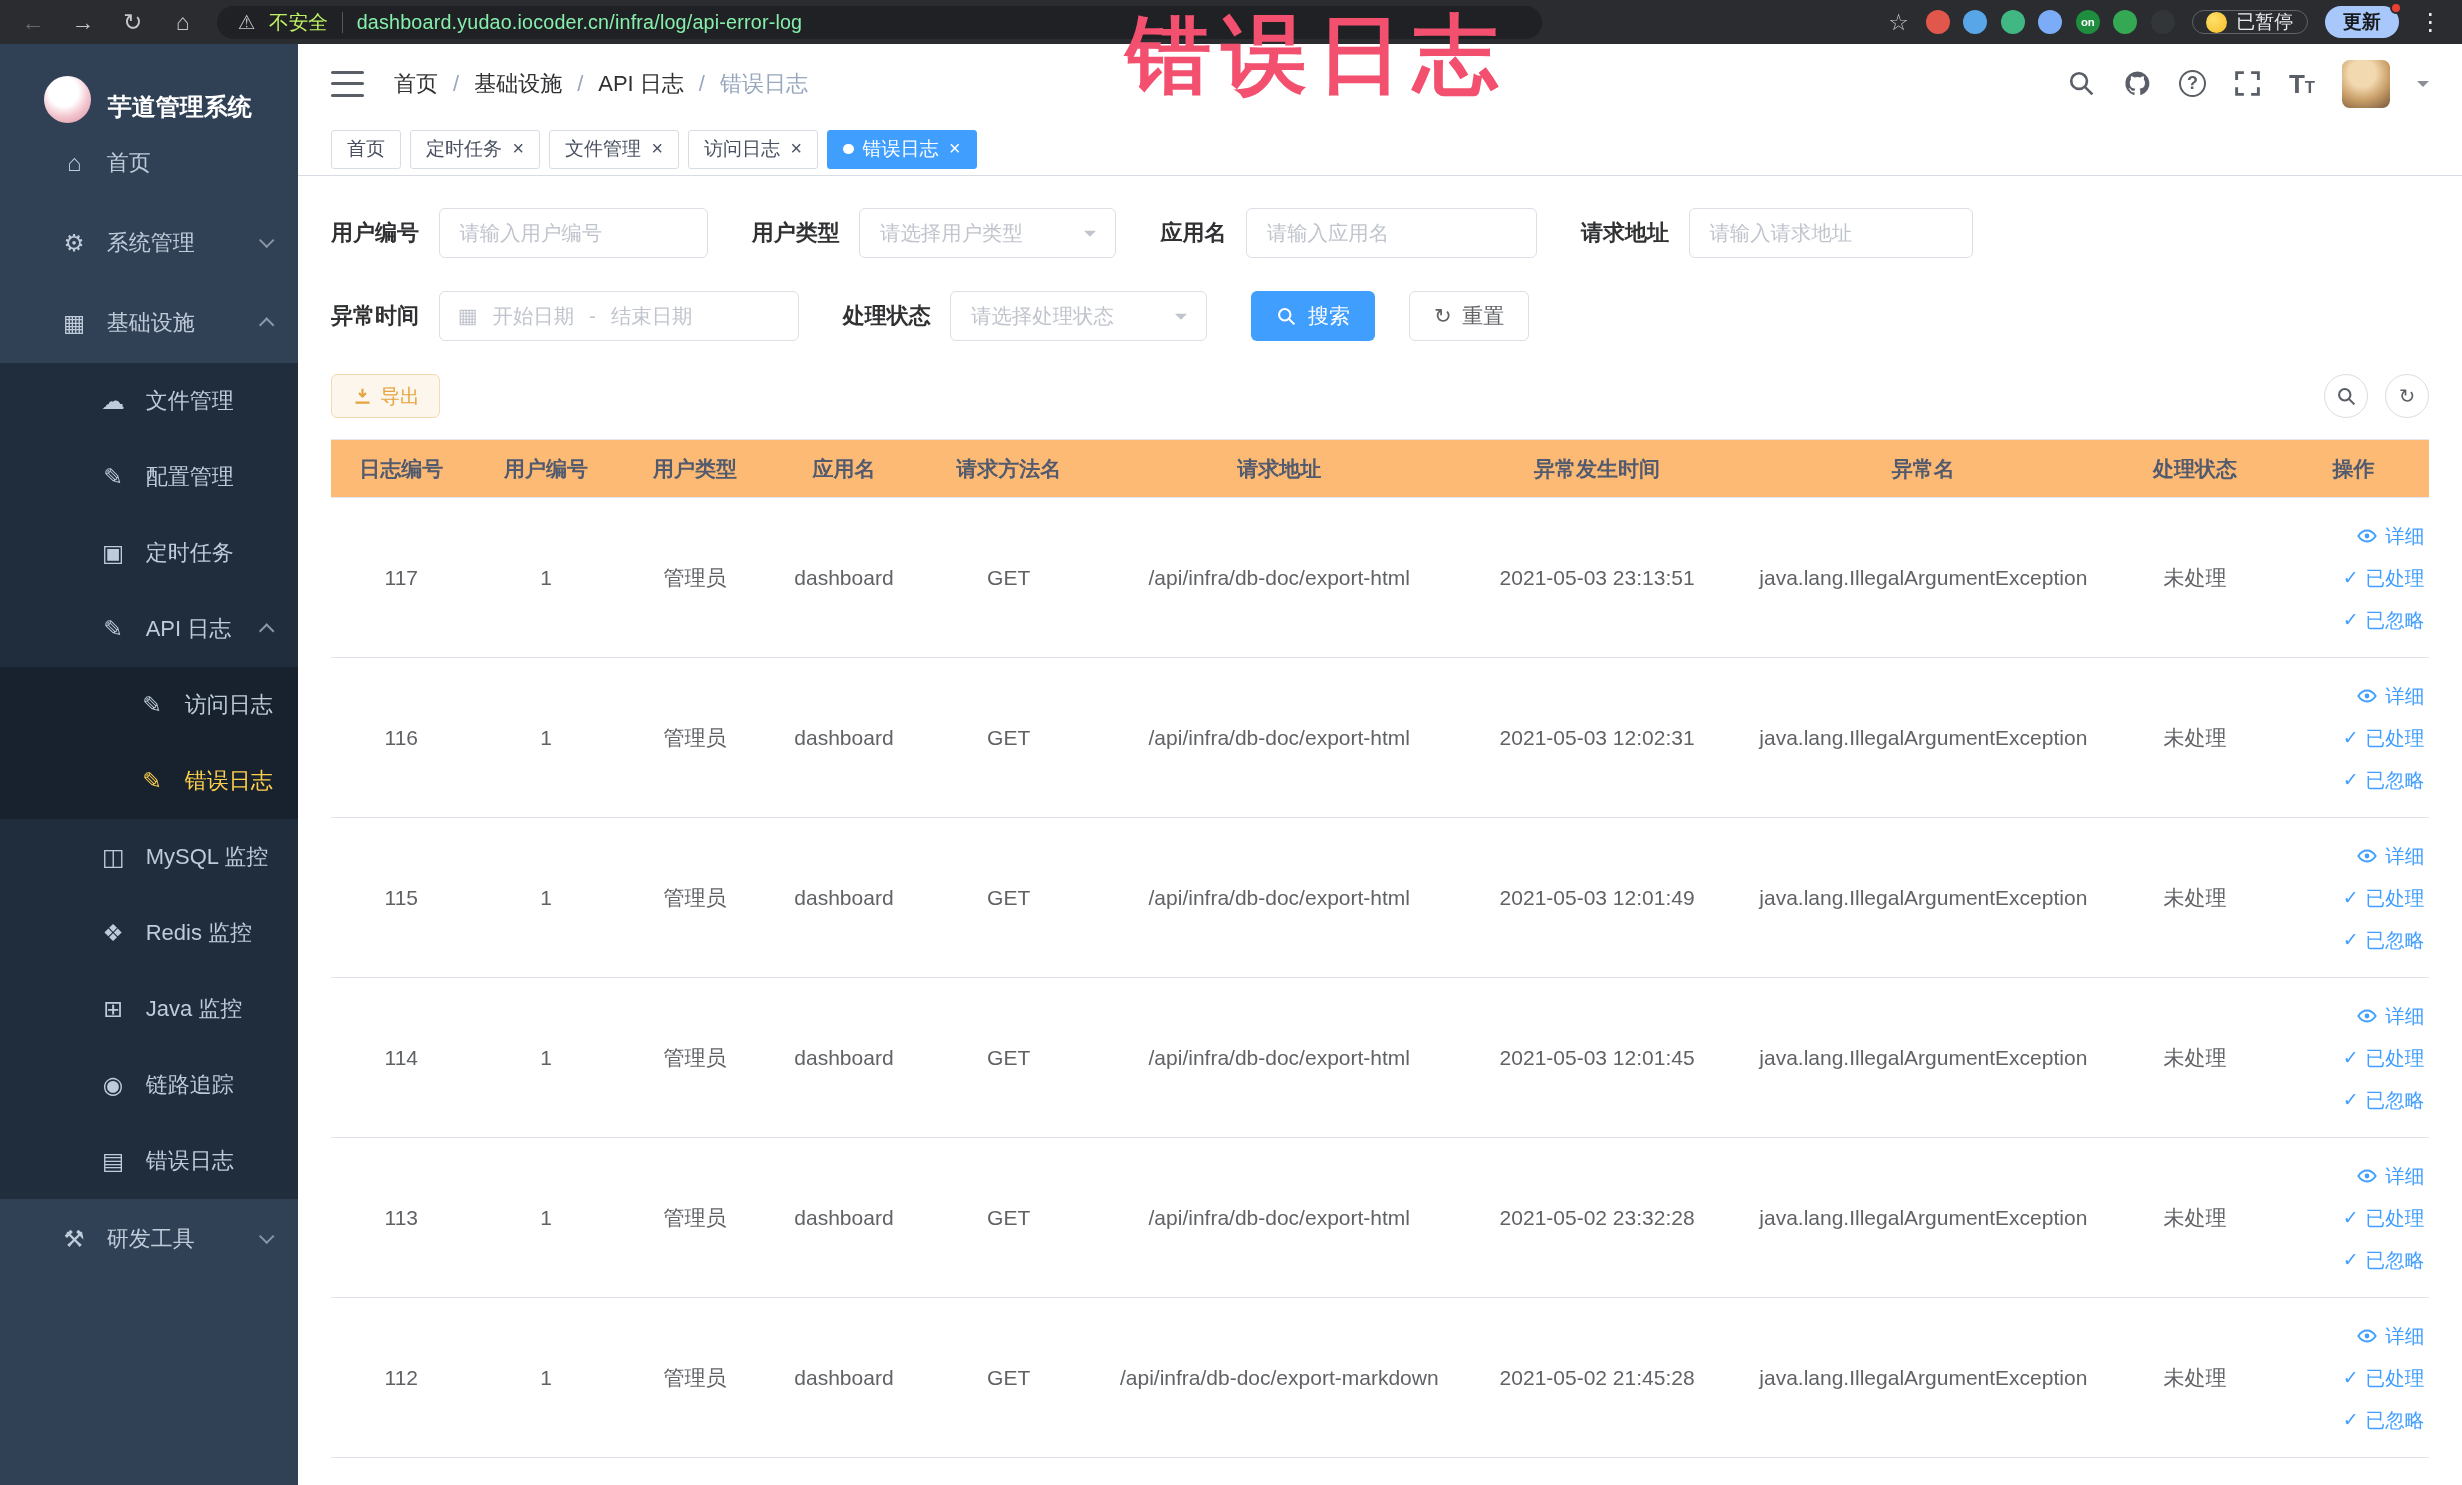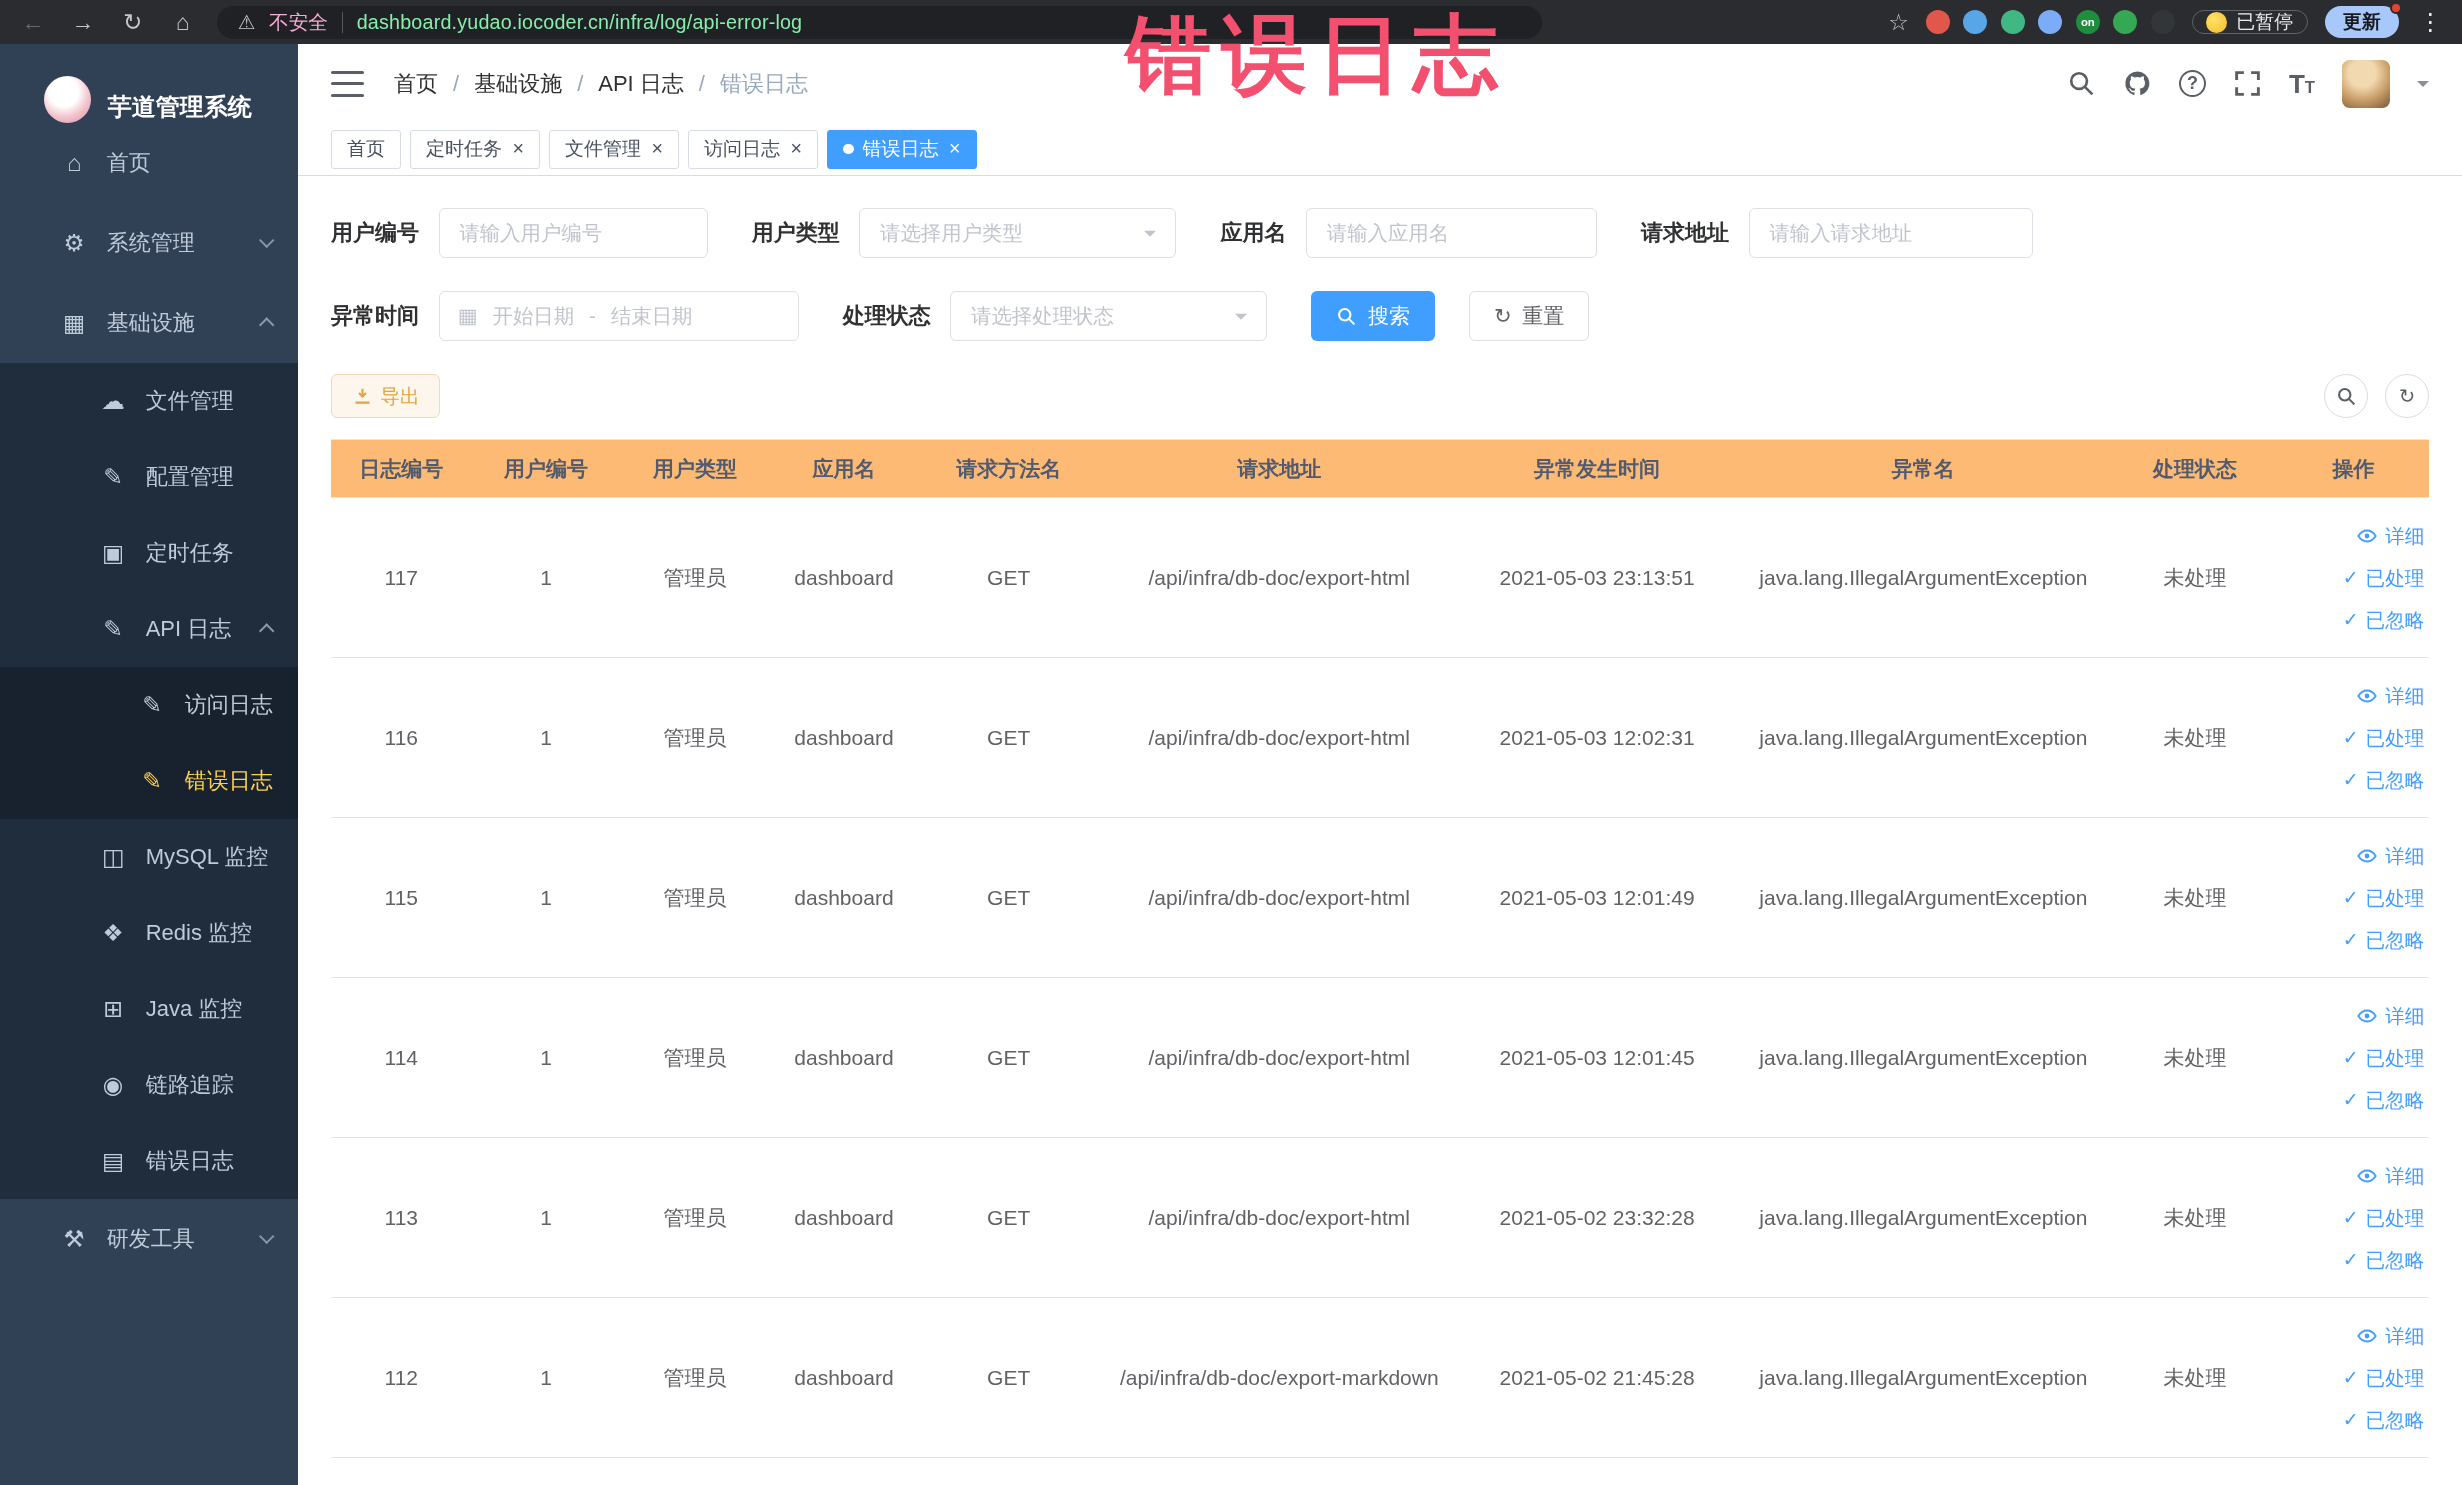--- a/index.html
+++ b/index.html
@@ -5,21 +5,21 @@
 *{box-sizing:border-box;margin:0;padding:0}
 html,body{width:2462px;height:1486px}
 body{font-family:"Liberation Sans","DejaVu Sans",sans-serif;overflow:hidden;background:#fff;position:relative}
 
 
 .browser-bar{height:44px;background:#2a2c2f;display:flex;align-items:center;padding:0 16.7px;gap:18px;color:#c3c6ca;font-size:23px}
 .nav-ico{width:32px;text-align:center;cursor:pointer;flex:none}
 .nav-ico.disabled{color:#66696d}
 .url-pill{height:33px;background:#202124;border-radius:18px;display:flex;align-items:center;padding:0 21px;gap:13.6px;font-size:19.7px;color:#e8eaed;min-width:0;flex:0 1 1325px}
 .warn-ico{color:#c3c6ca;font-size:19.7px}
-.sec-label{color:#f9a8d4;white-space:nowrap}
+.sec-label{color:#bef264;white-space:nowrap}
 .url-div{width:1.5px;height:21px;background:#55585c;flex:none}
 .url-text{color:#86efac;white-space:nowrap;overflow:hidden;text-overflow:ellipsis;font-weight:400;letter-spacing:0.2px}
 .browser-right{margin-left:auto;display:flex;align-items:center;gap:16.7px;flex:none}
 .star{font-size:23px;color:#c3c6ca;cursor:pointer}
 .ext-icon{width:24px;height:24px;border-radius:50%;display:inline-flex;align-items:center;justify-content:center;font-size:11.4px;color:#fff;font-weight:700;cursor:pointer;flex:none}
 .ext-icon.square{border-radius:12px}
 .paused-pill{display:flex;align-items:center;gap:9px;border:1.5px solid #5f6368;border-radius:18px;height:24px;padding:0 13.6px;color:#e8eaed;font-size:19px;cursor:pointer;white-space:nowrap}
 .face{width:21px;height:21px;border-radius:50%;background:radial-gradient(circle at 35% 35%,#ffe169,#f3bd28);flex:none}
 .update-pill{position:relative;background:#a8c7fa;color:#17191c;border-radius:18px;height:32px;display:flex;align-items:center;padding:0 18px;font-size:19px;font-weight:700;cursor:pointer;white-space:nowrap}
 .update-pill .dot{position:absolute;top:-3.8px;right:-3.8px;width:12px;height:12px;border-radius:50%;background:#e94235;border:2.3px solid #2a2c2f}
@@ -67,21 +67,21 @@
 .tab-dot{width:10.6px;height:10.6px;border-radius:50%;background:#fff}
 .tab-close{font-size:19.7px;line-height:1;margin-left:1.5px}
 
 
 .content{flex:1;padding:32px 33px 0;overflow:hidden}
 .filter-row{display:flex;align-items:center;margin-bottom:33px}
 .f-item{display:flex;align-items:center;margin-right:44px}
 .f-label{font-size:22px;color:#303133;font-weight:700;margin-right:19.7px;white-space:nowrap}
 .f-input{height:50px;border:1.5px solid #dcdfe6;border-radius:6px;padding:0 19.7px;font-size:20.4px;color:#606266;width:269px;outline:none;background:#fff;font-family:inherit}
 .f-input::placeholder{color:#c0c4cc}
-.f-select{display:flex;align-items:center;width:317px;height:50px;border:1.5px solid #dcdfe6;border-radius:6px;padding:0 19.7px;color:#c0c4cc;font-size:20.4px;background:#fff;cursor:pointer;white-space:nowrap}
+.f-select{display:flex;align-items:center;width:257px;height:50px;border:1.5px solid #dcdfe6;border-radius:6px;padding:0 19.7px;color:#c0c4cc;font-size:20.4px;background:#fff;cursor:pointer;white-space:nowrap}
 .sel-caret{margin-left:auto;width:0;height:0;border:6.8px solid transparent;border-top-color:#c0c4cc;transform:translateY(3.8px)}
 .date-range{display:flex;align-items:center;gap:15px;width:360px;height:50px;border:1.5px solid #dcdfe6;border-radius:6px;padding:0 18px;color:#c0c4cc;font-size:20.4px;background:#fff;cursor:pointer;white-space:nowrap}
 .cal-ico{font-size:21px;color:#c0c4cc}
 .btn{display:inline-flex;align-items:center;gap:10.6px;height:50px;padding:0 24px;border-radius:6px;font-size:21px;cursor:pointer;border:1.5px solid transparent;white-space:nowrap;font-family:inherit}
 .btn-primary{background:#409eff;color:#fff}
 .btn-plain{background:#fff;border-color:#dcdfe6;color:#606266}
 .btn-warning{background:#fdf6ec;border:1.5px solid #f5dab1;color:#e6a23c;height:44px;font-size:19.7px;padding:0 19.7px;gap:7.6px}
 .sicon{width:21px;height:21px;flex:none}
 .toolbar-row{display:flex;align-items:center;margin-bottom:21px}
 .toolbar-right{margin-left:auto;display:flex;gap:16.7px}

